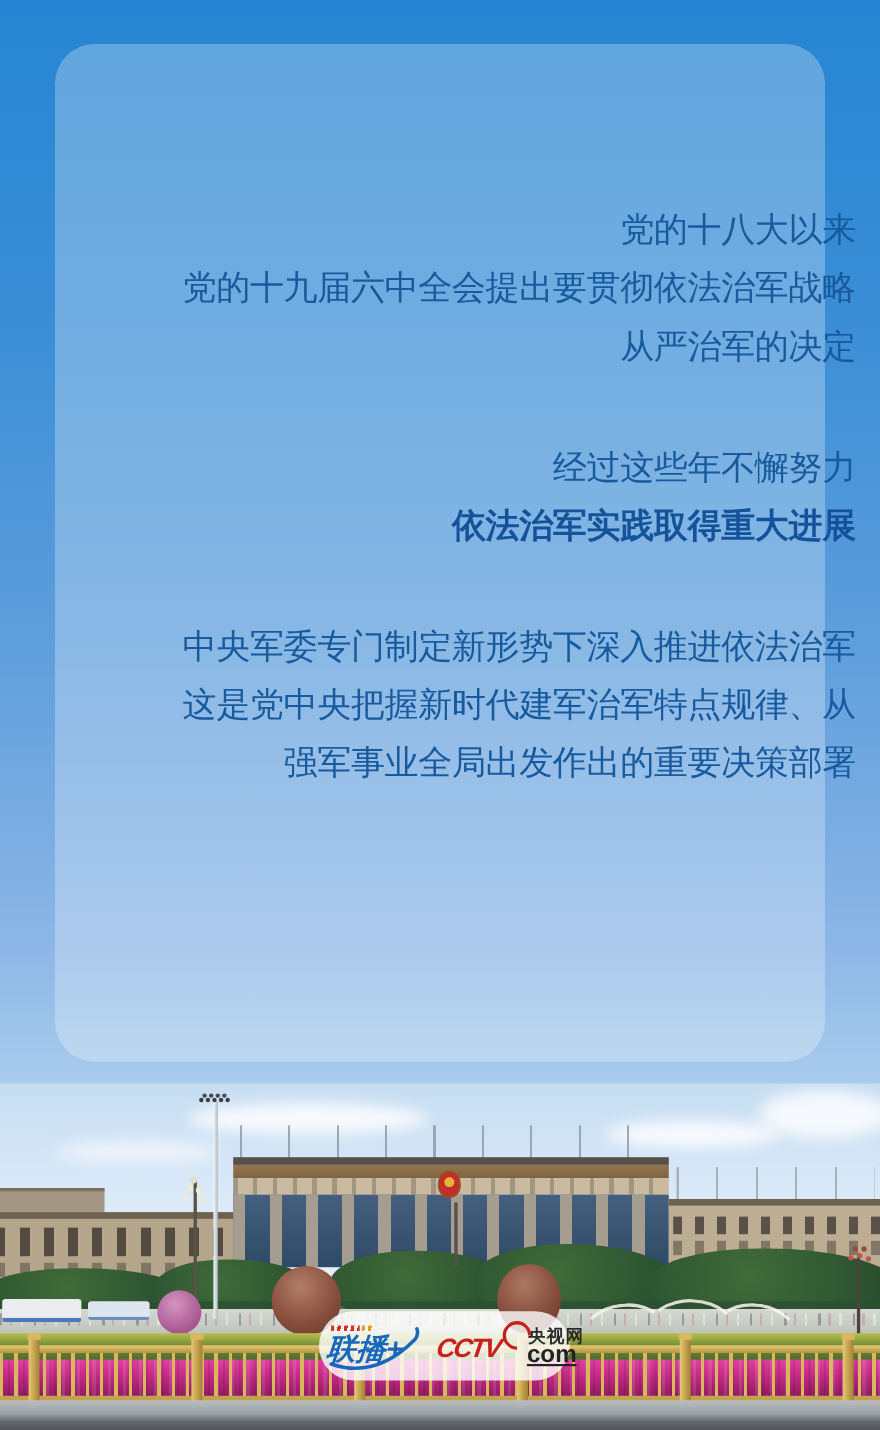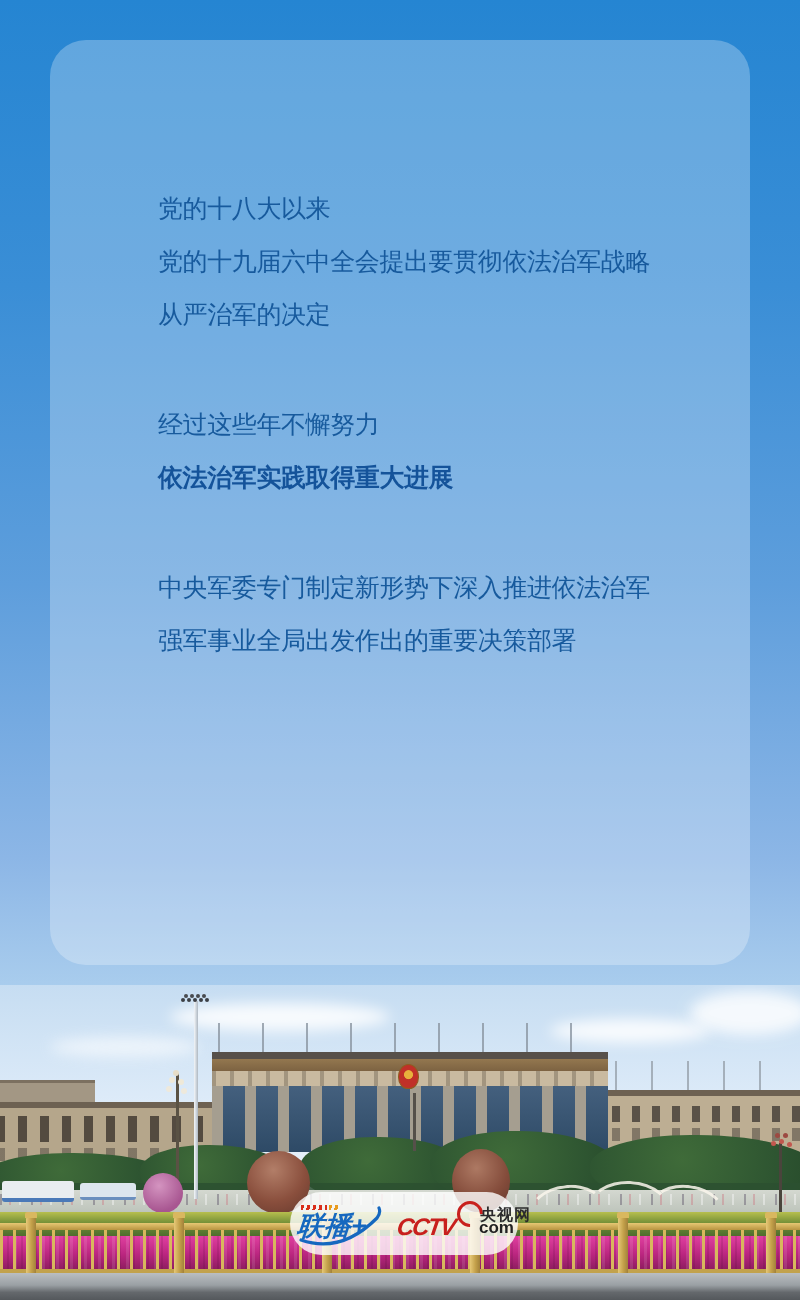--- a/index.html
+++ b/index.html
@@ -11,22 +11,22 @@
   .abs{position:absolute;}
 
   
   .card{
     left:50px;top:40px;width:700px;height:925px;border-radius:36px;
     background:rgba(255,255,255,0.27);
   }
   .text-block{left:108px;top:142px;width:620px;}
   .para{margin:0 0 57px 0;padding:0;}
   .line{
-    display:block;font-size:25px;line-height:53px;letter-spacing:-0.4px;
-    color:#175a9d;font-weight:400;white-space:nowrap;
+    display:block;font-size:31px;line-height:53px;letter-spacing:-0.4px;
+    color:#175a9d;font-weight:400;white-space:nowrap;text-align:right;
   }
   .line.bold{font-weight:700;color:#14539a;}
 
   
   .photo{
     left:0;top:985px;width:800px;height:315px;overflow:hidden;
     background:linear-gradient(180deg,#c6ddf2 0%,#dfecf9 40%,#ecf3fb 70%);
   }
   .cloud{background:rgba(255,255,255,0.85);border-radius:50%;filter:blur(7px);}
   .roof-poles{background:repeating-linear-gradient(90deg,#8b96a2 0 2px,rgba(0,0,0,0) 2px 44px);opacity:.8;}
@@ -122,40 +122,41 @@
   .lianbo-arc{position:absolute;left:0;top:0;}
 
   .cctv{position:relative;width:116px;height:46px;font-family:"Liberation Sans","DejaVu Sans",sans-serif;}
   .cctv-text{
     position:absolute;left:0px;top:12px;font-weight:700;font-style:italic;font-size:24px;
     color:#c8201d;letter-spacing:-2px;transform:skewX(-8deg);
   }
   .cctv-arc{position:absolute;left:60px;top:0px;width:20px;height:20px;border:3px solid #c8201d;
     border-radius:50%;border-left-color:rgba(0,0,0,0);transform:rotate(-135deg);}
   .cctv-cn{position:absolute;left:83px;top:4px;font-size:16px;font-weight:700;color:#2b2b2b;letter-spacing:1px;white-space:nowrap;}
-  .cctv-com{position:absolute;left:82px;top:17px;font-size:17px;font-weight:700;color:#222;letter-spacing:0;}
+  .cctv-com{position:absolute;left:82px;top:17px;font-size:22px;font-weight:700;color:#222;letter-spacing:0;text-decoration:underline;}
 </style>
 </head>
 <body>
 
 <div class="page">
 
   <div class="abs card">
     <div class="abs text-block">
       <div class="para">
         <span class="line">党的十八大以来</span>
         <span class="line">党的十九届六中全会提出要贯彻依法治军战略</span>
         <span class="line">从严治军的决定</span>
       </div>
       <div class="para">
         <span class="line">经过这些年不懈努力</span>
         <span class="line bold">依法治军实践取得重大进展</span>
       </div>
       <div class="para">
         <span class="line">中央军委专门制定新形势下深入推进依法治军</span>
+        <span class="line">这是党中央把握新时代建军治军特点规律、从</span>
         <span class="line">强军事业全局出发作出的重要决策部署</span>
       </div>
     </div>
   </div>
 
   <div class="abs photo">
     <div class="abs cloud" style="left:170px;top:18px;width:220px;height:28px;"></div>
     <div class="abs cloud" style="left:550px;top:34px;width:160px;height:24px;"></div>
     <div class="abs cloud" style="left:690px;top:6px;width:120px;height:44px;opacity:.95;"></div>
     <div class="abs cloud" style="left:50px;top:52px;width:150px;height:20px;opacity:.7;"></div>

